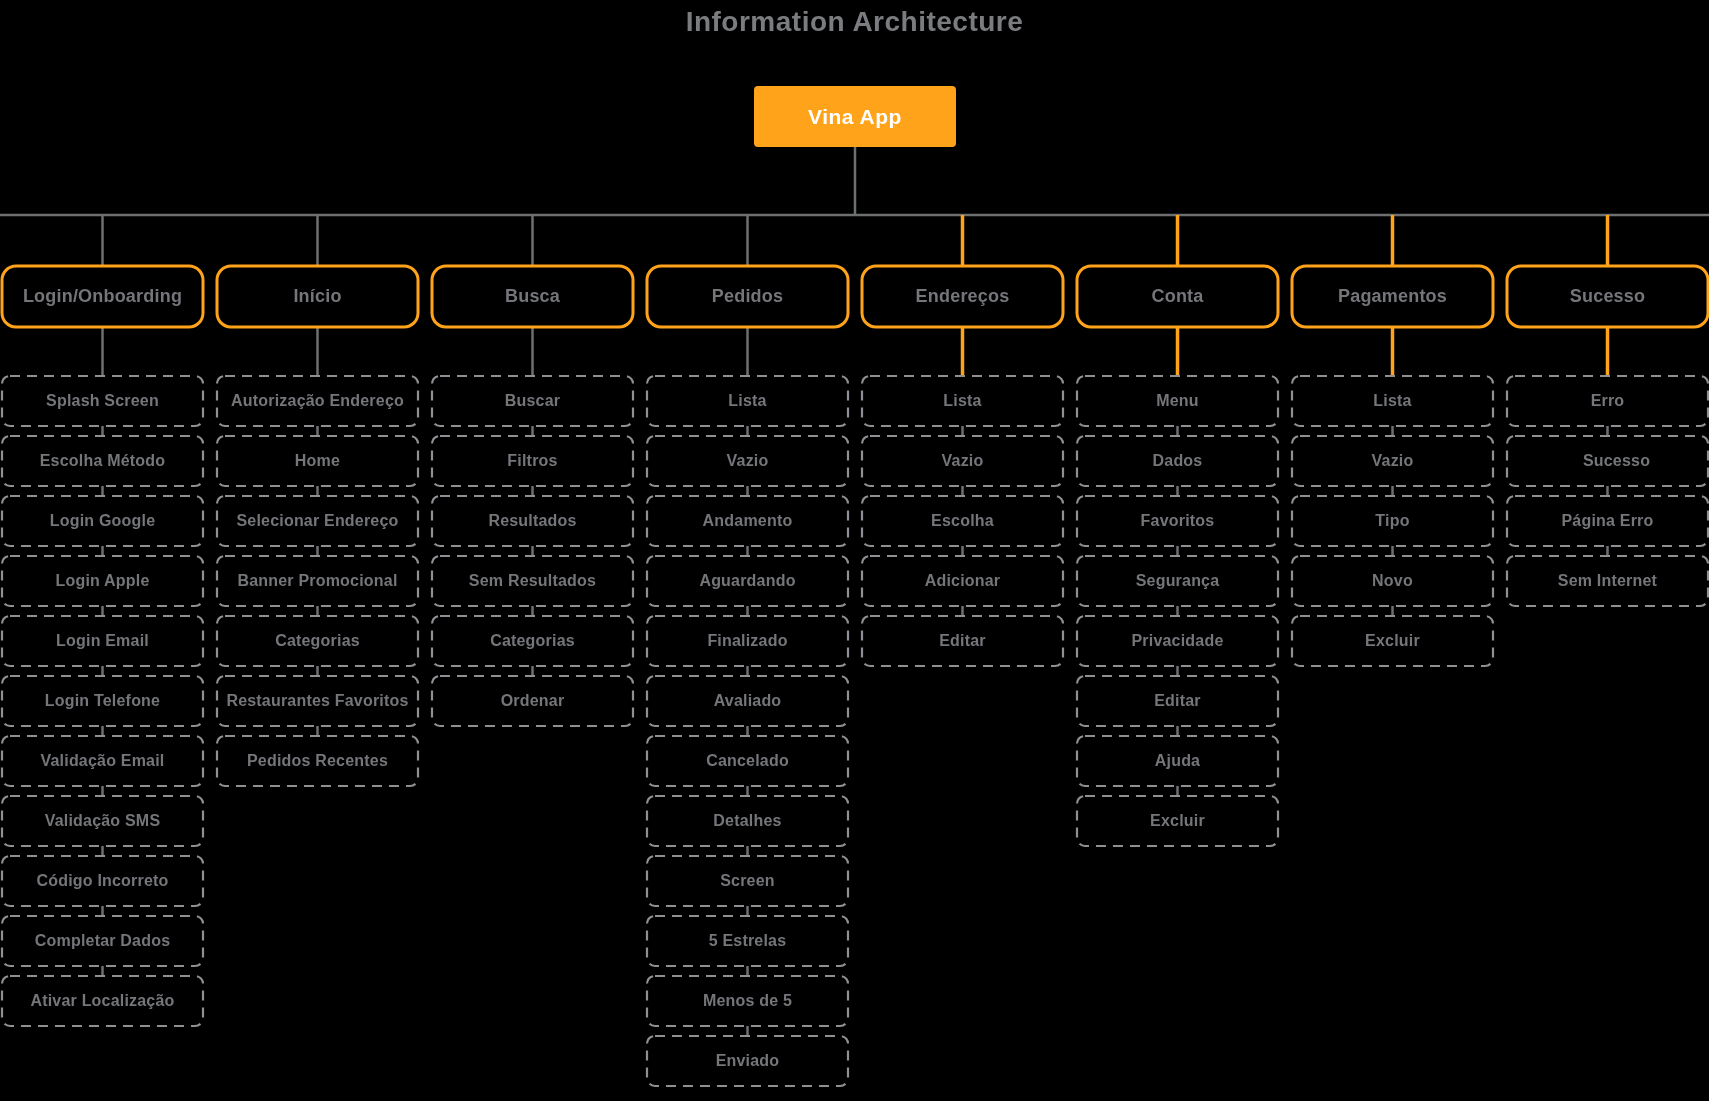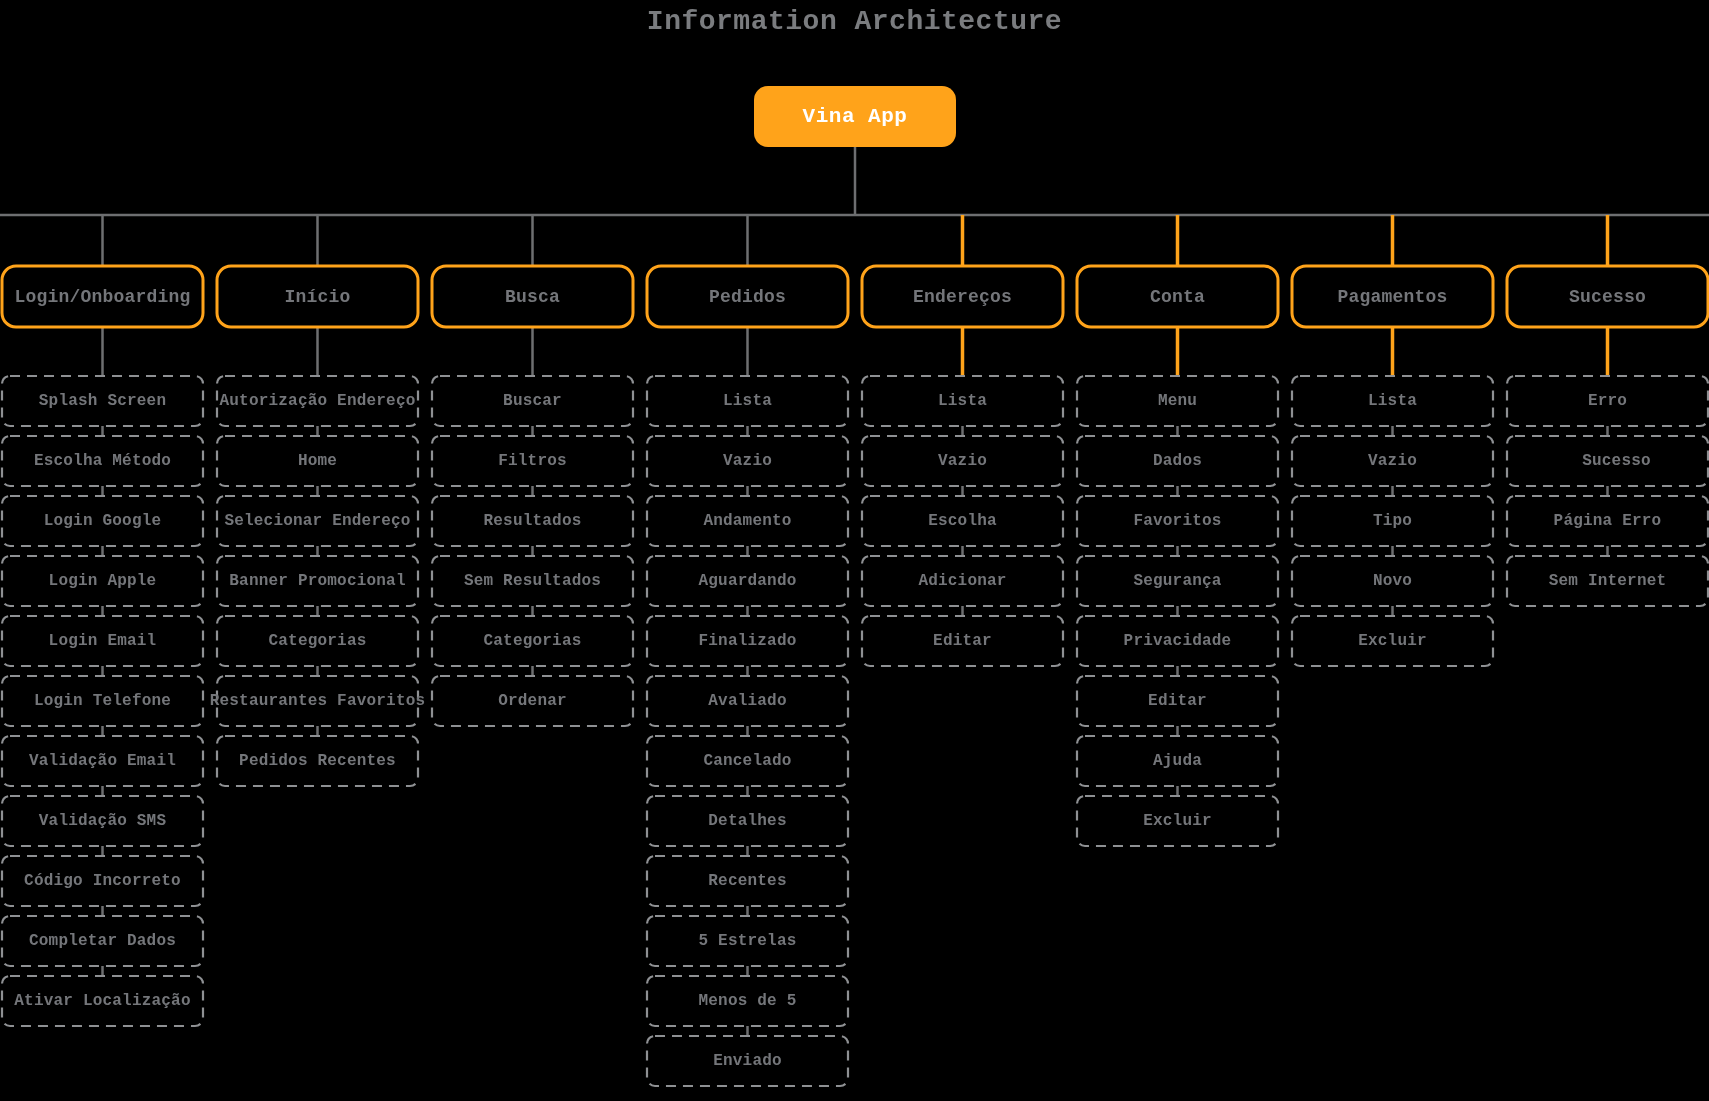--- a/index.html
+++ b/index.html
@@ -1,30 +1,30 @@
 <!DOCTYPE html>
 <html><head>
 <meta charset="utf-8">
 <style>
   html,body{margin:0;padding:0;background:#000;}
   #ia-canvas{
     position:relative;width:1709px;height:1101px;
     background:var(--bg,#000);
-    font-family:Liberation Mono, monospace;
+    font-family:Liberation Sans, sans-serif;
     overflow:hidden;
   }
   #connector-svg{position:absolute;left:0;top:0;width:1709px;height:1101px;}
   .diagram-title{
     position:absolute;top:6px;left:0;width:100%;
     text-align:center;font-size:28px;font-weight:bold;
     color:var(--title,#7a7c7f);letter-spacing:.5px;
   }
   .root-node{
     position:absolute;display:flex;align-items:center;justify-content:center;
-    background:var(--accent,#FFA31A);border-radius:14px;
+    background:var(--accent,#FFA31A);border-radius:4px;
     color:var(--rootText,#fff);font-size:21px;font-weight:bold;letter-spacing:.5px;text-align:center;
   }
   .node-label{
     position:absolute;display:flex;align-items:center;justify-content:center;
     text-align:center;font-weight:bold;color:var(--label,#74767A);
     white-space:nowrap;letter-spacing:.2px;
   }
   .header-label{font-size:18px;}
   .child-label{font-size:16px;}
 </style>
@@ -199,21 +199,21 @@
     <div class="node-label child-label" style="left: 432px; top: 676px; width: 201px; height: 50px;">Ordenar</div>
     <div class="node-label header-label" style="left: 647px; top: 266px; width: 201px; height: 61px;">Pedidos</div>
     <div class="node-label child-label" style="left: 647px; top: 376px; width: 201px; height: 50px;">Lista</div>
     <div class="node-label child-label" style="left: 647px; top: 436px; width: 201px; height: 50px;">Vazio</div>
     <div class="node-label child-label" style="left: 647px; top: 496px; width: 201px; height: 50px;">Andamento</div>
     <div class="node-label child-label" style="left: 647px; top: 556px; width: 201px; height: 50px;">Aguardando</div>
     <div class="node-label child-label" style="left: 647px; top: 616px; width: 201px; height: 50px;">Finalizado</div>
     <div class="node-label child-label" style="left: 647px; top: 676px; width: 201px; height: 50px;">Avaliado</div>
     <div class="node-label child-label" style="left: 647px; top: 736px; width: 201px; height: 50px;">Cancelado</div>
     <div class="node-label child-label" style="left: 647px; top: 796px; width: 201px; height: 50px;">Detalhes</div>
-    <div class="node-label child-label" style="left: 647px; top: 856px; width: 201px; height: 50px;">Recentes</div>
+    <div class="node-label child-label" style="left: 647px; top: 856px; width: 201px; height: 50px;">Screen</div>
     <div class="node-label child-label" style="left: 647px; top: 916px; width: 201px; height: 50px;">5 Estrelas</div>
     <div class="node-label child-label" style="left: 647px; top: 976px; width: 201px; height: 50px;">Menos de 5</div>
     <div class="node-label child-label" style="left: 647px; top: 1036px; width: 201px; height: 50px;">Enviado</div>
     <div class="node-label header-label" style="left: 862px; top: 266px; width: 201px; height: 61px;">Endereços</div>
     <div class="node-label child-label" style="left: 862px; top: 376px; width: 201px; height: 50px;">Lista</div>
     <div class="node-label child-label" style="left: 862px; top: 436px; width: 201px; height: 50px;">Vazio</div>
     <div class="node-label child-label" style="left: 862px; top: 496px; width: 201px; height: 50px;">Escolha</div>
     <div class="node-label child-label" style="left: 862px; top: 556px; width: 201px; height: 50px;">Adicionar</div>
     <div class="node-label child-label" style="left: 862px; top: 616px; width: 201px; height: 50px;">Editar</div>
     <div class="node-label header-label" style="left: 1077px; top: 266px; width: 201px; height: 61px;">Conta</div>

